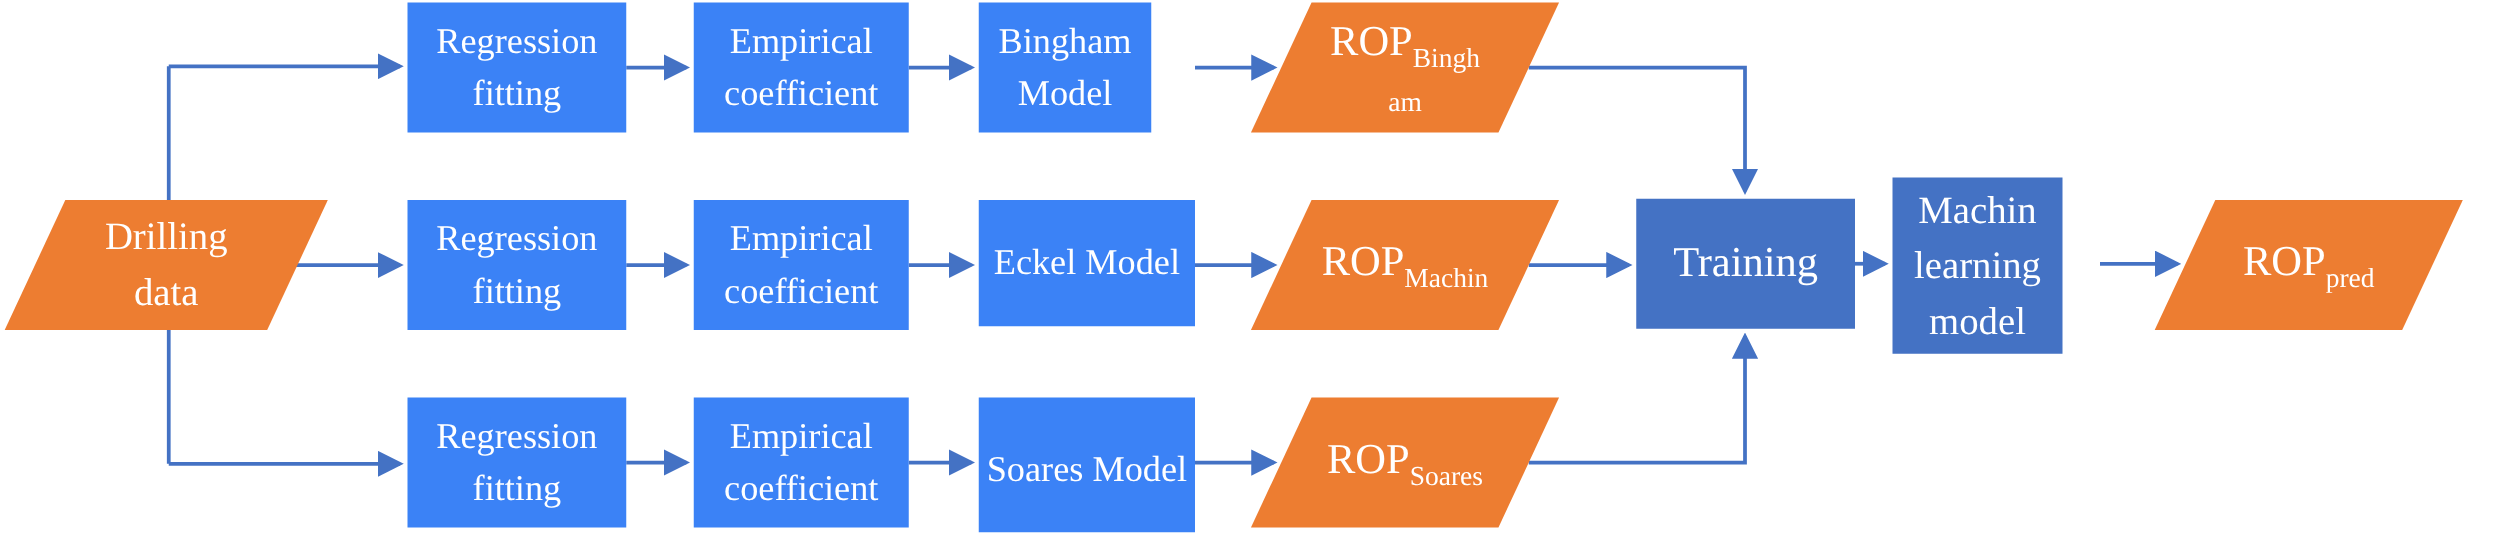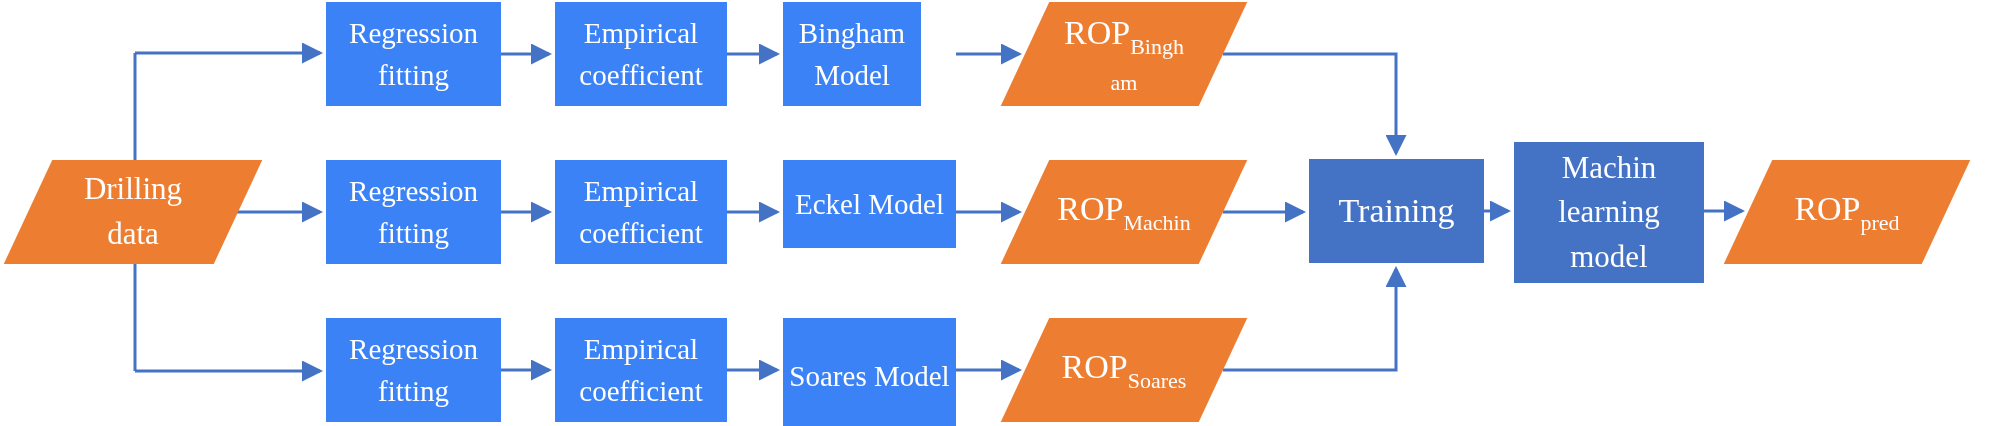--- a/index.html
+++ b/index.html
@@ -93,21 +93,21 @@
       <sub class="sub2">am</sub>
     </span>
   </div>
 
   <div class="node box-green" style="left:326px;top:160px;width:175px;height:104px;">
     <span class="label">Regression fitting</span>
   </div>
   <div class="node box-green" style="left:555px;top:160px;width:172px;height:104px;">
     <span class="label">Empirical coefficient</span>
   </div>
-  <div class="node box-green" style="left:783px;top:160px;width:173px;height:88px;">
+  <div class="node box-green" style="left:783px;top:160px;width:173px;height:101px;">
     <span class="label">Eckel Model</span>
   </div>
   <div class="node para rop" style="left:1025px;top:160px;width:198px;height:104px;">
     <span class="plabel">
       <span>ROP</span><sub>Machin</sub>
     </span>
   </div>
 
   <div class="node box-green" style="left:326px;top:318px;width:175px;height:104px;">
     <span class="label">Regression fitting</span>
@@ -121,21 +121,21 @@
   <div class="node para rop" style="left:1025px;top:318px;width:198px;height:104px;">
     <span class="plabel">
       <span>ROP</span><sub>Soares</sub>
     </span>
   </div>
 
   <div class="node box-blue training" style="left:1309px;top:159px;width:175px;height:104px;">
     <span class="label">Training</span>
   </div>
 
-  <div class="node box-blue mlbox" style="left:1514px;top:142px;width:190px;height:141px;">
+  <div class="node box-blue mlbox" style="left:1514px;top:142px;width:136px;height:141px;">
     <span class="label" style="max-width:150px;">Machin learning model</span>
   </div>
 
   <div class="node para rop" style="left:1748px;top:160px;width:198px;height:104px;">
     <span class="plabel">
       <span>ROP</span><sub>pred</sub>
     </span>
   </div>
 
 </div>

